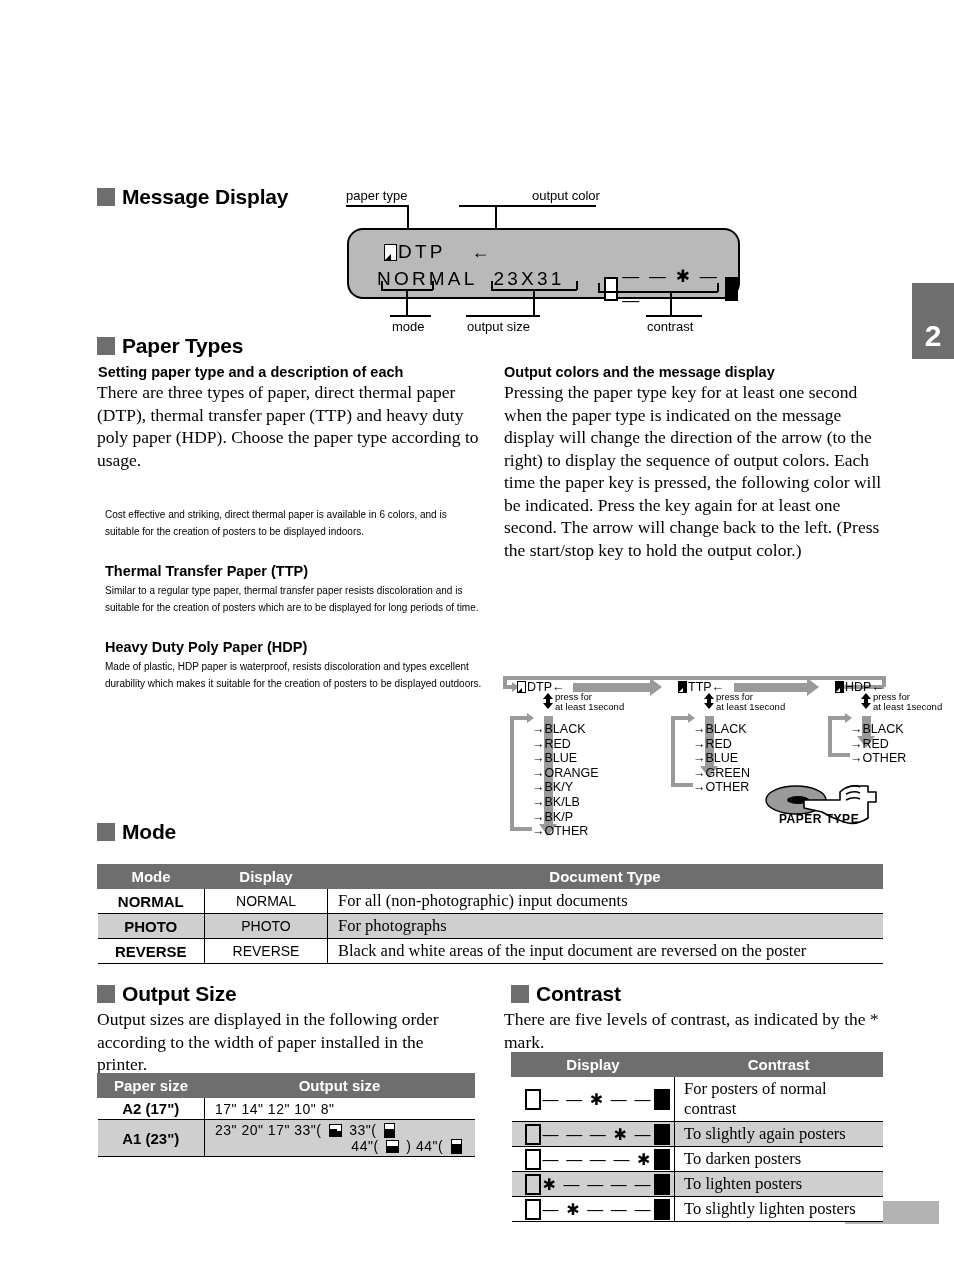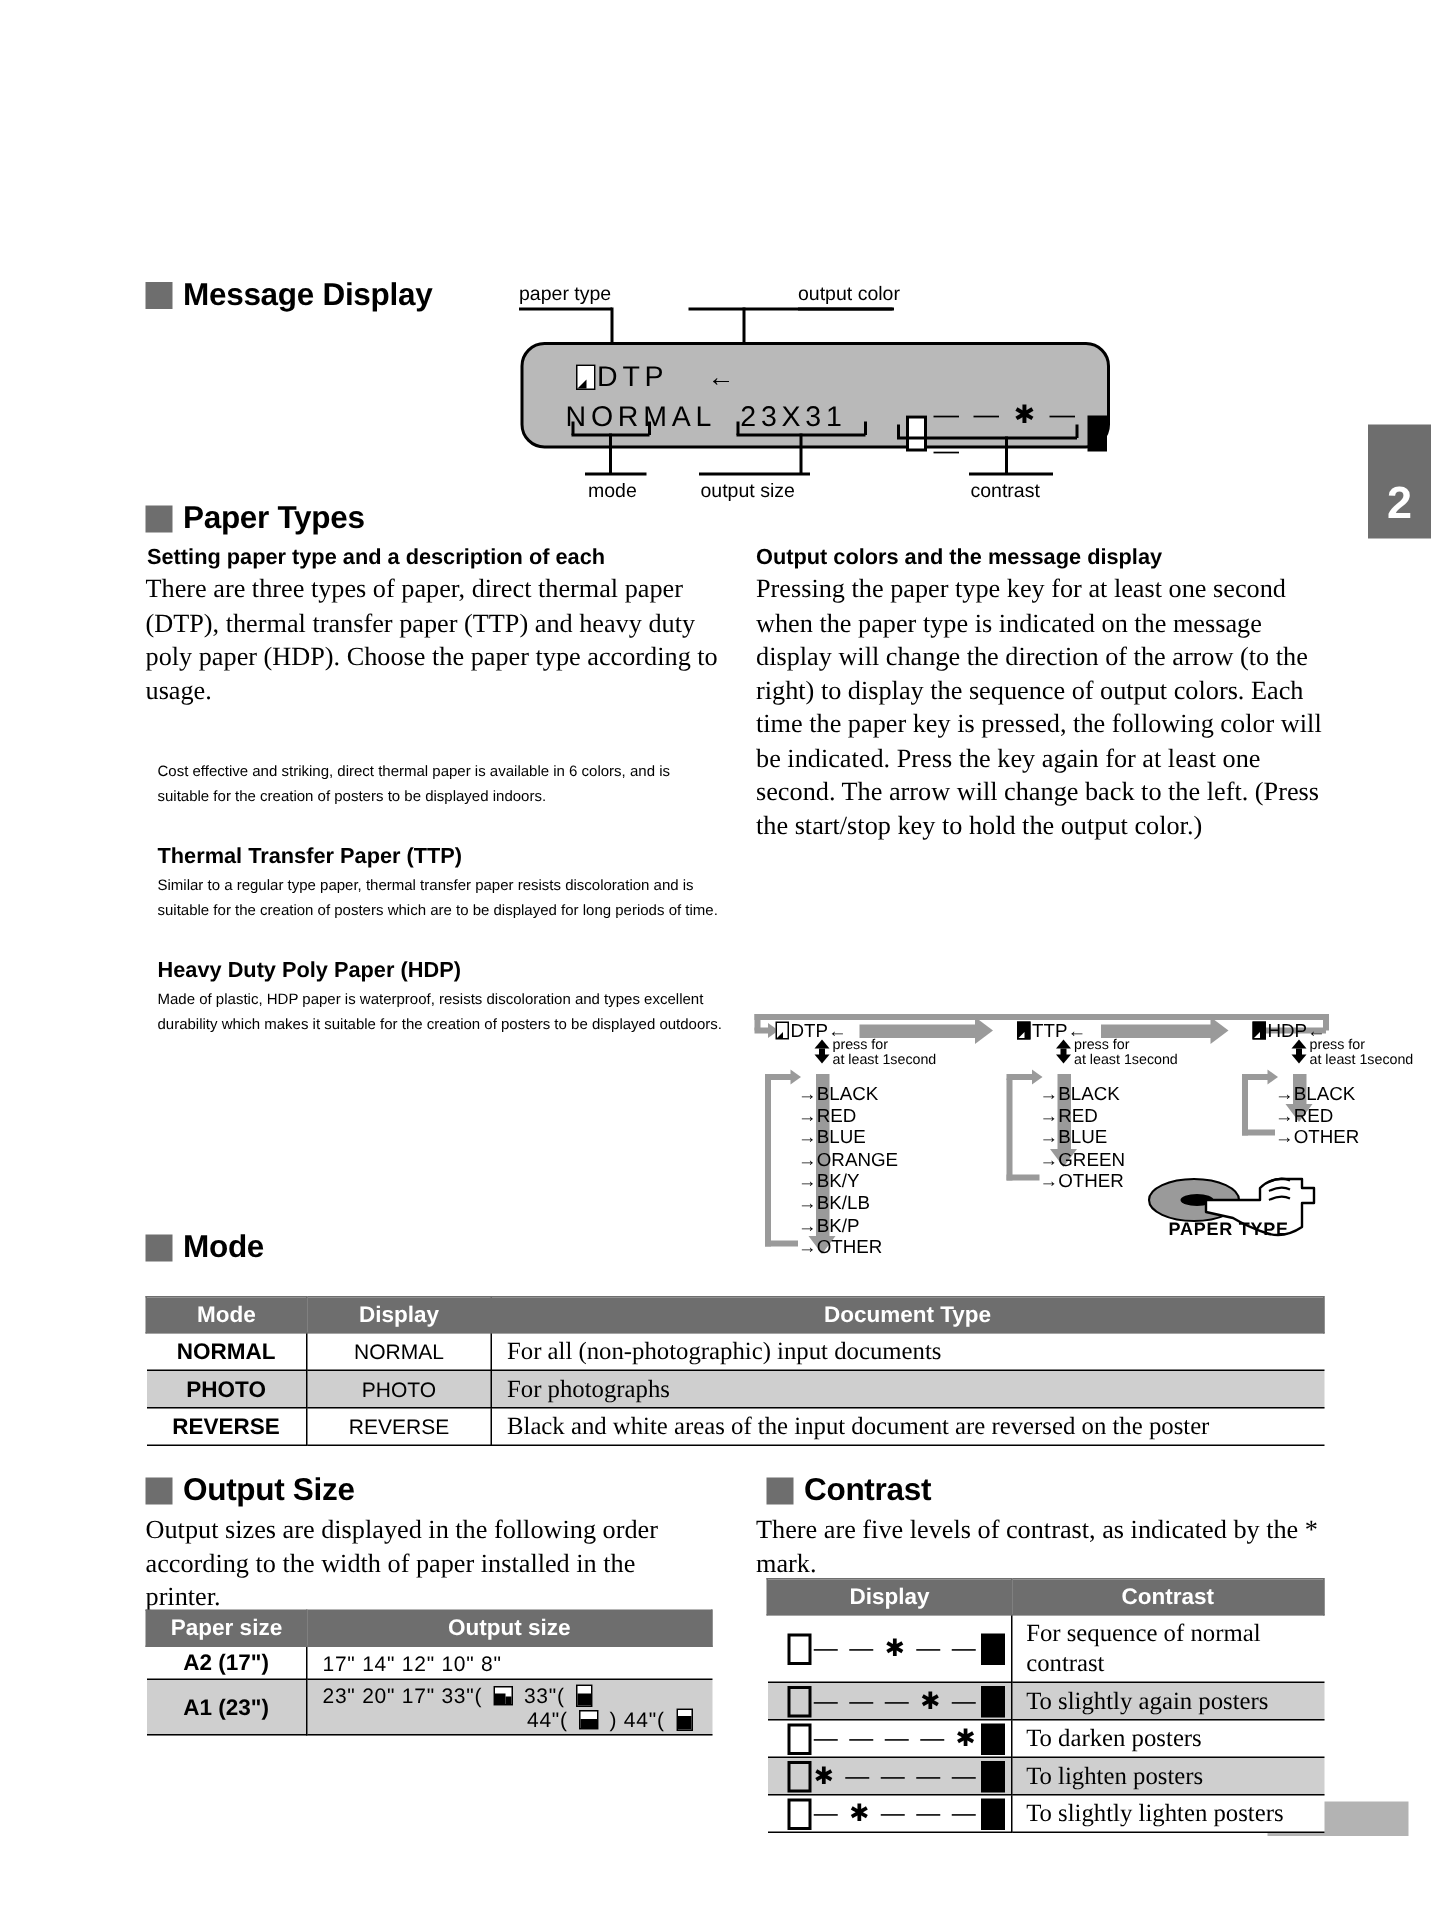--- a/index.html
+++ b/index.html
@@ -480,21 +480,21 @@
     </thead>
     <tbody>
       <tr>
         <td class="c1">
           <div class="crow">
             <span class="bw"></span>
             <span class="sg">— — ✱ — —</span>
             <span class="bb"></span>
           </div>
         </td>
-        <td class="c2">For sequence of normal contrast</td>
+        <td class="c2">For posters of normal contrast</td>
       </tr>
       <tr class="alt">
         <td class="c1">
           <div class="crow">
             <span class="bw"></span>
             <span class="sg">— — — ✱ —</span>
             <span class="bb"></span>
           </div>
         </td>
         <td class="c2">To slightly again posters</td>

